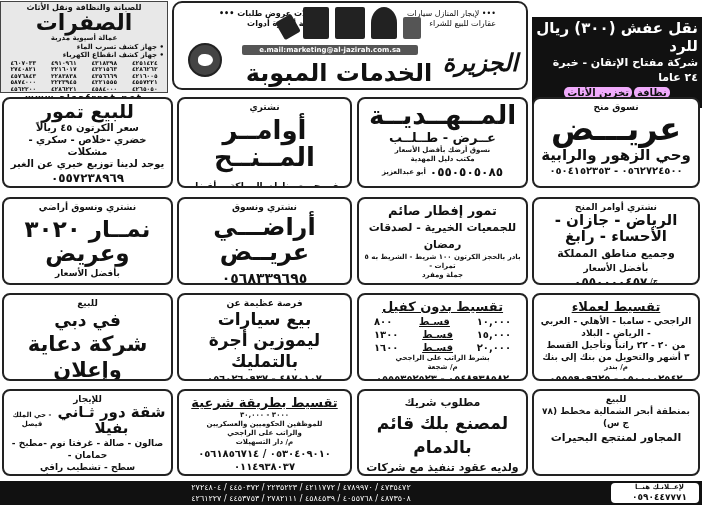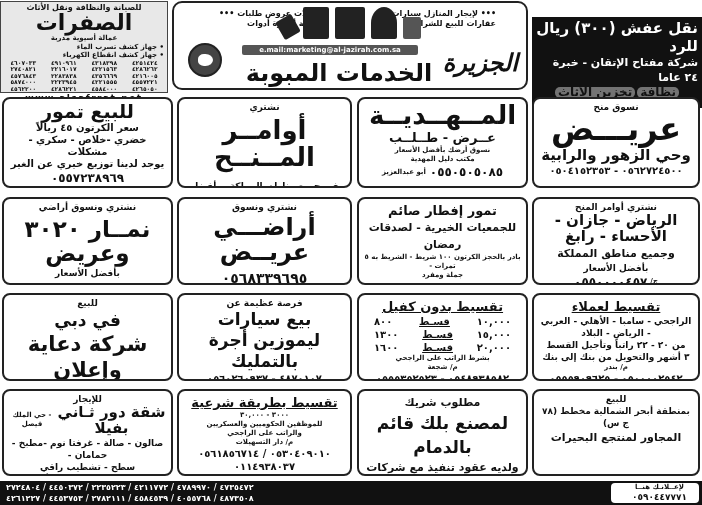--- a/index.html
+++ b/index.html
@@ -6,25 +6,25 @@
   html, body { width: 702px; height: 505px; background: #fff; overflow: hidden; }
   body { font-family: "DejaVu Sans", sans-serif; color: #111; position: relative; direction: rtl; }
 
   .abs { position: absolute; }
 
   
   .hdr-right { left: 532px; top: 17px; width: 170px; height: 91px; background: #111; color: #fff; padding: 2px 4px; text-align: right; }
   .hdr-right .t1 { font-size: 15px; font-weight: bold; line-height: 18px; }
   .hdr-right .t2 { font-size: 11px; font-weight: bold; line-height: 15px; }
   .hdr-right .pills { display: flex; flex-wrap: wrap; justify-content: center; gap: 2px; margin-top: 2px; }
-  .hdr-right .pill { background: #737373; color: #111; border-radius: 5px; font-size: 12px; font-weight: bold; padding: 0 3px; line-height: 11px; }
+  .hdr-right .pill { background: #f0abfc; color: #111; border-radius: 5px; font-size: 10px; font-weight: bold; padding: 0 3px; line-height: 11px; }
   .hdr-right .phones { font-size: 8px; font-weight: bold; line-height: 12px; letter-spacing: 0.2px; direction: ltr; }
 
   .hdr-center { left: 172px; top: 1px; width: 356px; height: 89px; border: 2px solid #222; border-radius: 10px; background: #fff; }
-  .hdr-center .small-r { position: absolute; right: 30px; top: 6px; font-size: 8px; font-weight: bold; line-height: 10px; text-align: right; }
+  .hdr-center .small-r { position: absolute; right: 30px; top: 6px; font-size: 8px; font-weight: normal; line-height: 10px; text-align: right; }
   .hdr-center .small-l { position: absolute; left: 45px; top: 6px; font-size: 8px; font-weight: bold; line-height: 10px; text-align: right; }
   .hdr-center .icons { position: absolute; left: 105px; top: 4px; display: flex; gap: 6px; direction: ltr; }
   .hdr-center .icon-box { width: 26px; height: 32px; background: #222; border-radius: 2px; }
   .hdr-center .email { position: absolute; left: 68px; top: 42px; width: 176px; height: 10px; background: #555; color: #fff; font-size: 7px; font-weight: bold; text-align: center; line-height: 10px; direction: ltr; border-radius: 2px; }
   .hdr-center .brand { position: absolute; right: 8px; top: 46px; font-size: 24px; font-weight: bold; font-style: italic; }
   .hdr-center .main-title { position: absolute; left: 60px; top: 55px; width: 210px; text-align: center; font-size: 24px; font-weight: bold; line-height: 30px; }
   .hdr-center .map-logo { position: absolute; left: 14px; top: 40px; width: 34px; height: 34px; border-radius: 50%; background: #444; border: 2px solid #222; }
   .hdr-center .map-logo::after { content: ""; position: absolute; left: 8px; top: 9px; width: 15px; height: 12px; background: #fff; border-radius: 40% 50% 50% 40%; }
 
   .hdr-left { left: 0; top: 1px; width: 168px; height: 92px; border: 1px solid #444; background: #e8e8e8; padding: 1px 3px; }
@@ -53,21 +53,21 @@
   .c2 { left: 357px; width: 171px; }
   .c3 { left: 177px; width: 175px; }
   .c4 { left: 2px;   width: 171px; }
   .r1 { top: 97px;  height: 91px; }
   .r2 { top: 197px; height: 88px; }
   .r3 { top: 293px; height: 88px; }
   .r4 { top: 389px; height: 87px; }
 
   
   .footer { left: 0; top: 481px; width: 702px; height: 24px; background: #111; color: #fff; }
-  .footer .nums { position: absolute; left: 6px; top: 1px; width: 590px; font-size: 8px; font-weight: bold; line-height: 11px; letter-spacing: 1px; direction: ltr; text-align: left; }
+  .footer .nums { position: absolute; left: 6px; top: 1px; width: 590px; font-size: 8px; font-weight: normal; line-height: 11px; letter-spacing: 1px; direction: ltr; text-align: center; }
   .footer .box { position: absolute; right: 3px; top: 2px; width: 88px; height: 20px; background: #fff; color: #111; border-radius: 4px; text-align: center; padding-left: 9px; }
   .footer .box .l1 { font-size: 7px; font-weight: bold; line-height: 9px; }
   .footer .box .l2 { font-size: 9px; font-weight: bold; line-height: 10px; direction: ltr; letter-spacing: 1px; }
 </style>
 </head>
 <body>
 
 <div class="abs hdr-right">
   <div class="t1">نقل عفش (٣٠٠) ريال للرد</div>
   <div class="t2">شركة مفتاح الإتقان - خبرة ٢٤ عاما</div>

